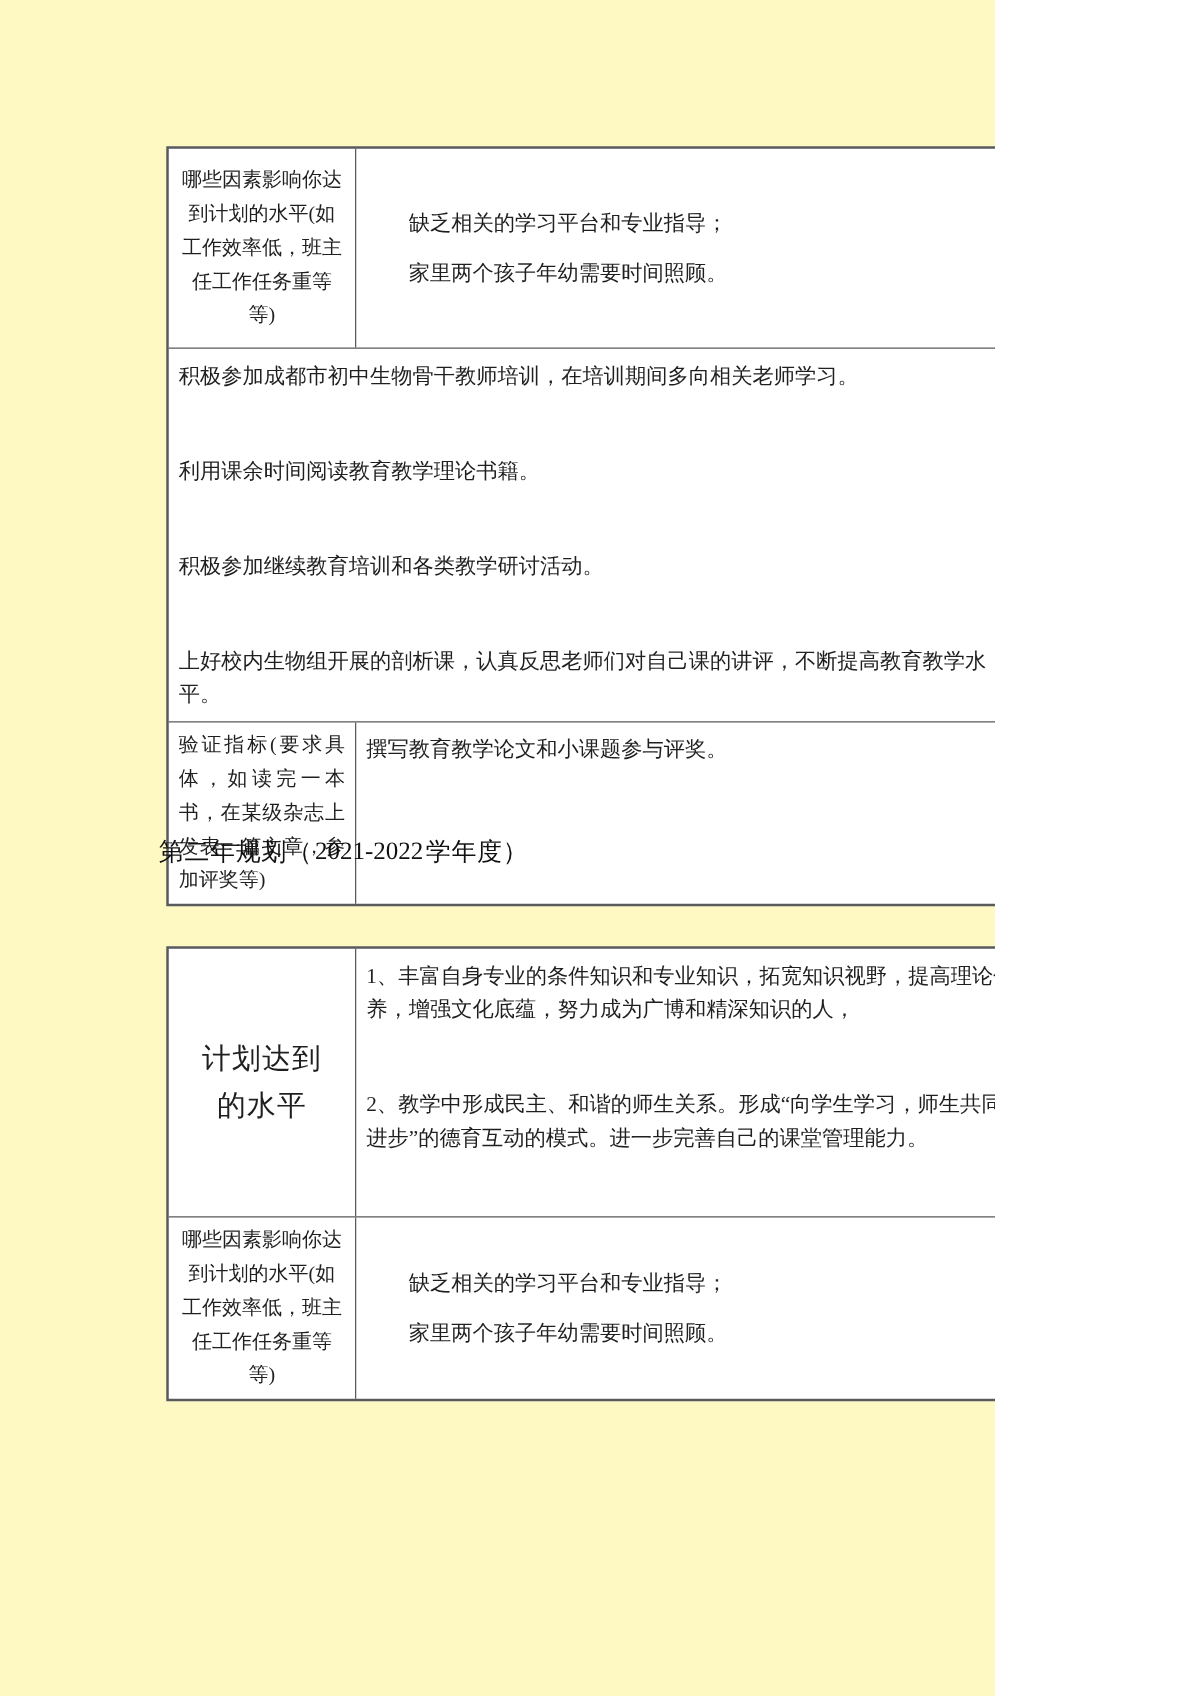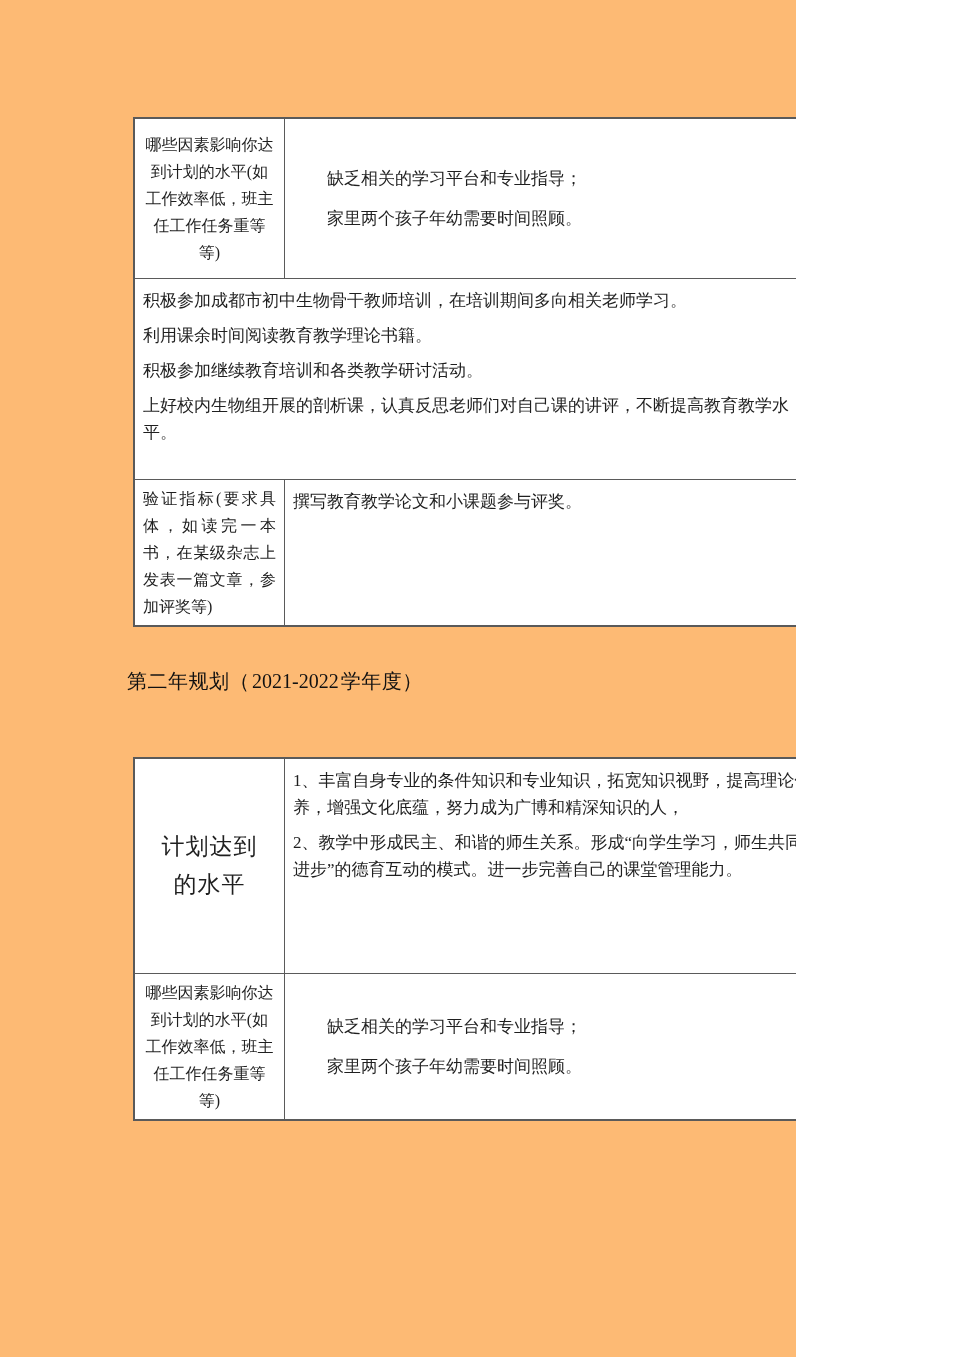--- a/index.html
+++ b/index.html
@@ -4,21 +4,21 @@
 <style>
   html, body {
     margin: 0;
     padding: 0;
     background: #ffffff;
   }
   .page {
     position: relative;
     width: 796px;
     height: 1357px;
-    background: #fdba74;
+    background: #fef9c3;
     font-family: "Liberation Serif", "DejaVu Serif", serif;
     color: #1f1f1f;
     overflow: hidden;
   }
   .tbl {
     position: absolute;
     left: 133px;
     width: 695px;
     border: 2px solid #5a5a5a;
     box-sizing: border-box;
@@ -41,21 +41,21 @@
   }
   .cell.content {
     flex: 1 1 auto;
     padding: 8px 12px 8px 8px;
     font-size: 17px;
     line-height: 27px;
     display: flex;
     flex-direction: column;
   }
   .va-c { justify-content: center; }
-  .va-t { justify-content: flex-start; }
+  .va-t { justify-content: flex-start; gap: 41px; }
   .ha-c { text-align: center; }
   .ha-j { text-align: justify; }
   .cell.content p { margin: 0 0 8px 0; }
   .cell.content p:last-child { margin-bottom: 0; }
   .cell.content p.indent { text-indent: 2em; margin-bottom: 13px; }
   .cell.content p.indent:last-child { margin-bottom: 0; }
   .label.big {
     font-size: 23px;
     line-height: 38px;
     white-space: pre-line;

